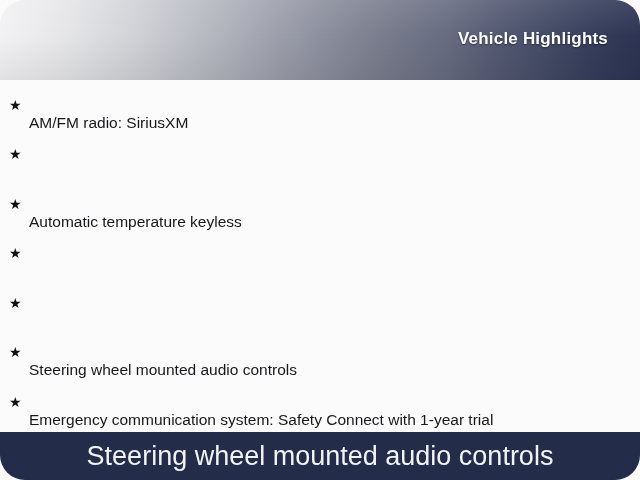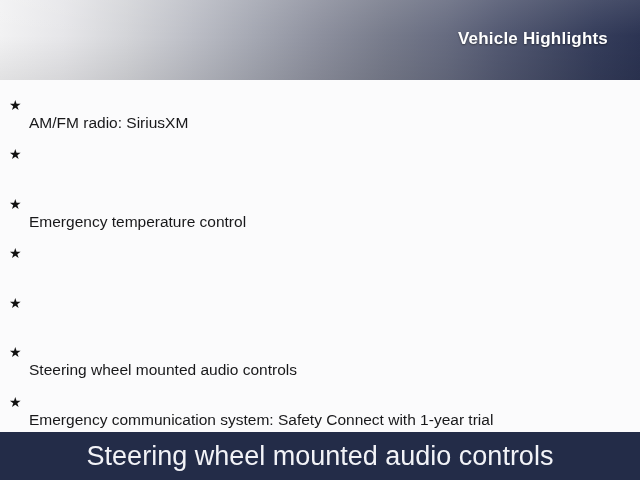--- a/index.html
+++ b/index.html
@@ -15,20 +15,21 @@
     font-family: "Liberation Sans", sans-serif;
     -webkit-font-smoothing: antialiased;
   }
 
   #slide {
     position: relative;
     width: 640px;
     height: 480px;
     background: #fbfbfc;
     overflow: hidden;
+    border-radius: 25px;
   }
 
   
   #header-banner {
     position: absolute;
     left: 0;
     top: 0;
     width: 640px;
     height: 80px;
     background:
@@ -137,21 +138,21 @@
       <span class="bullet-star">★</span>
       <span class="highlight-text">AM/FM radio: SiriusXM</span>
     </li>
 
     <li class="highlight-item">
       <span class="bullet-star">★</span>
     </li>
 
     <li class="highlight-item">
       <span class="bullet-star">★</span>
-      <span class="highlight-text">Emergency temperature control</span>
+      <span class="highlight-text">Automatic temperature keyless</span>
     </li>
 
     <li class="highlight-item">
       <span class="bullet-star">★</span>
     </li>
 
     <li class="highlight-item">
       <span class="bullet-star">★</span>
     </li>
 

